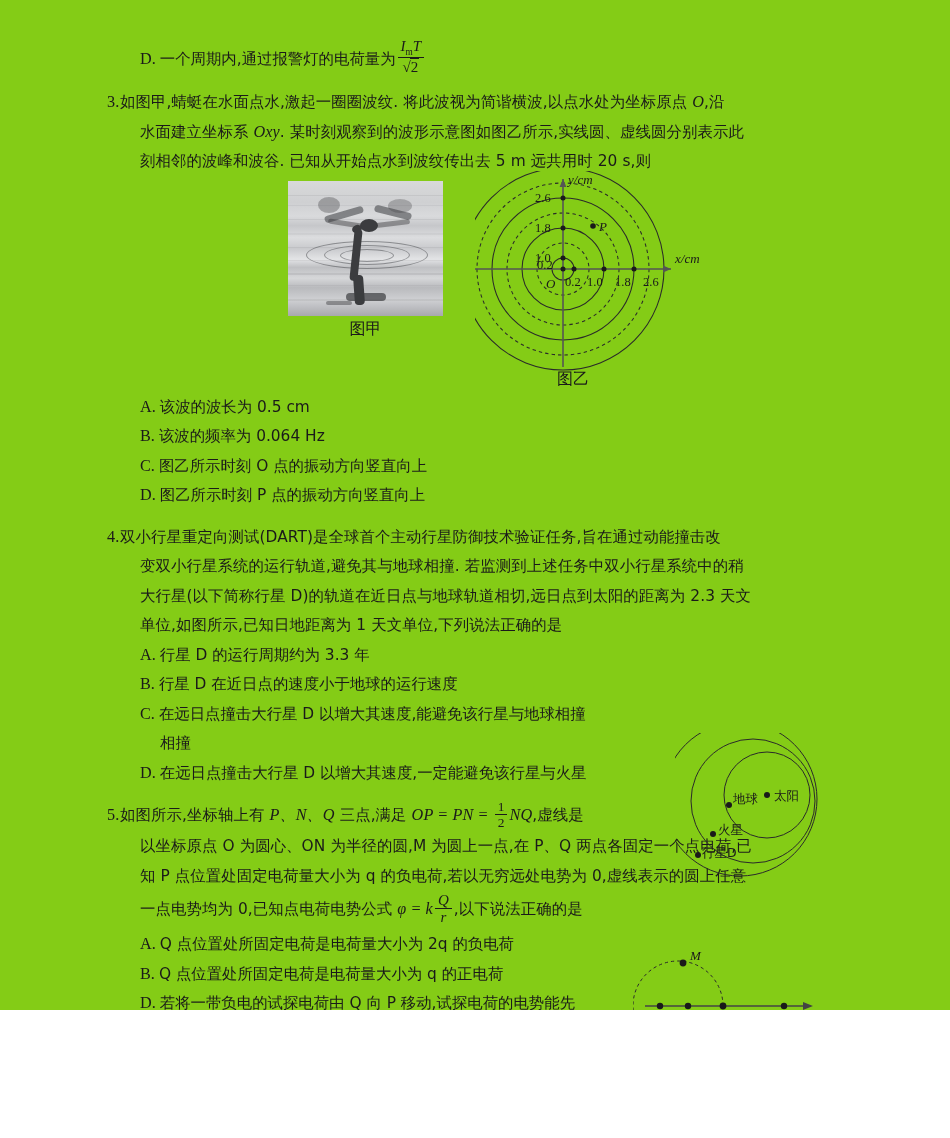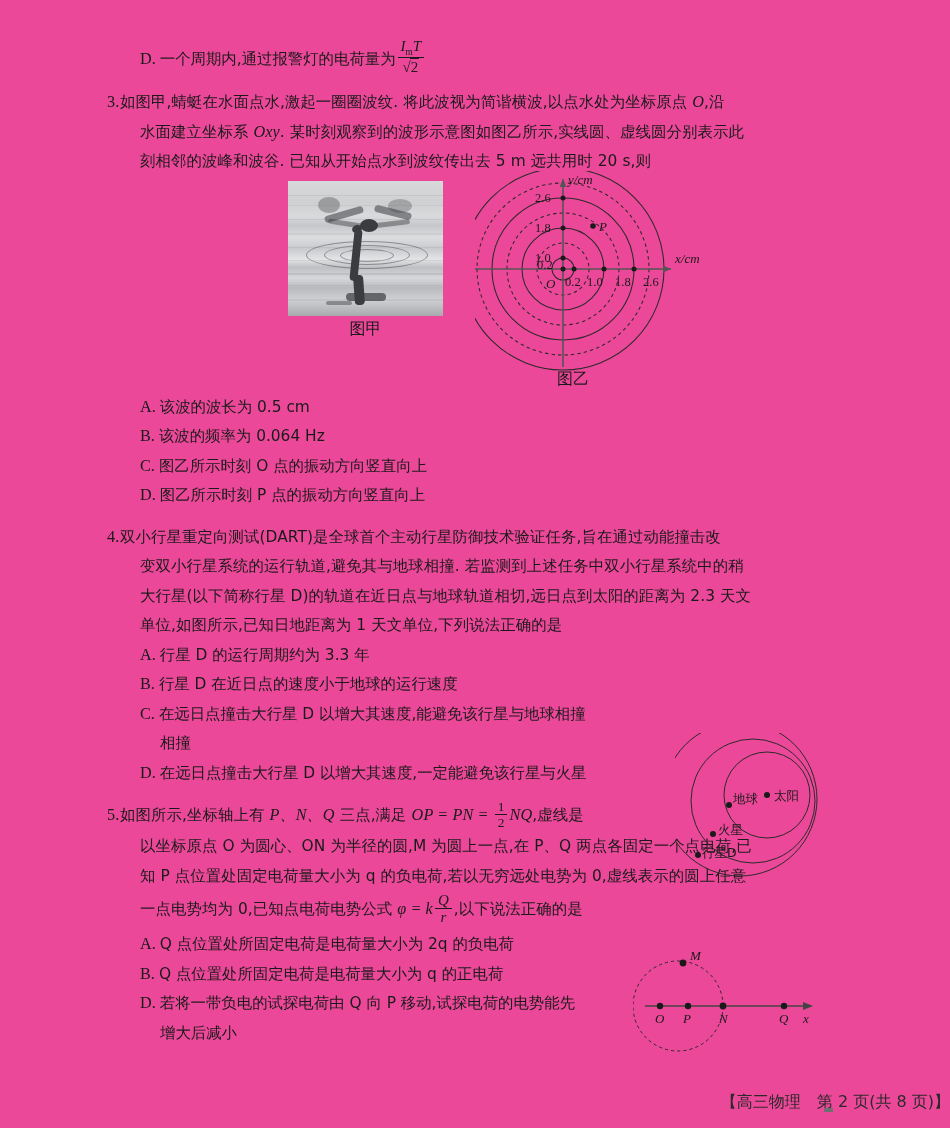--- a/index.html
+++ b/index.html
@@ -7,22 +7,22 @@
     padding: 0;
     background: #ffffff;
   }
   body {
     font-family: "Liberation Serif", "DejaVu Serif", serif;
     color: #1a1a1a;
   }
   #page {
     position: relative;
     width: 950px;
-    height: 1128px;
-    background: #ec4899;
+    height: 1010px;
+    background: #84cc16;
     overflow: hidden;
   }
   .content {
     position: absolute;
     left: 120px;
     top: 38px;
     width: 712px;
   }
 
   

